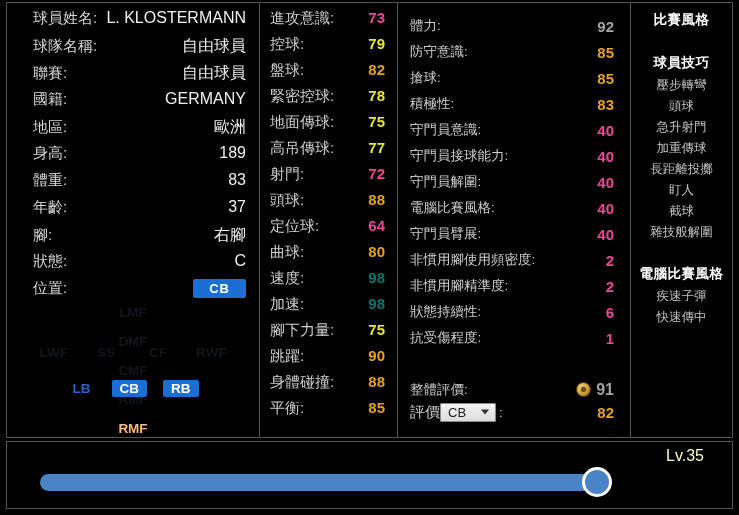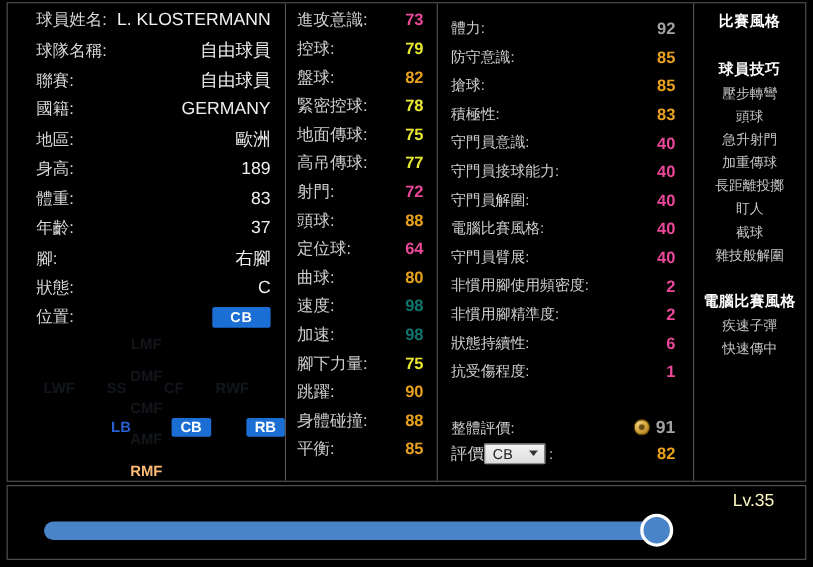--- a/index.html
+++ b/index.html
@@ -106,21 +106,21 @@
     display: flex;
     justify-content: center;
     align-items: center;
     gap: 12px;
     height: 18px;
     font-size: 13.5px;
     font-weight: bold;
   }
   .pm-row.r1 { gap: 24px; }
   .pm-row.r2 { gap: 14px; flex-direction: column; }
-  .pm-row.r3 { gap: 32px; justify-content: flex-end; }
+  .pm-row.r3 { gap: 16px; }
   .pm {
     min-width: 28px;
     color: #111418;
   }
   .pm.dim     { color: #12161b; }
   .pm.green   { color: #fdba74; }
   .pm.blue    { color: #2a5fd0; }
   .pm.hl {
     background: #1b6fd4;
     color: #ffffff;

